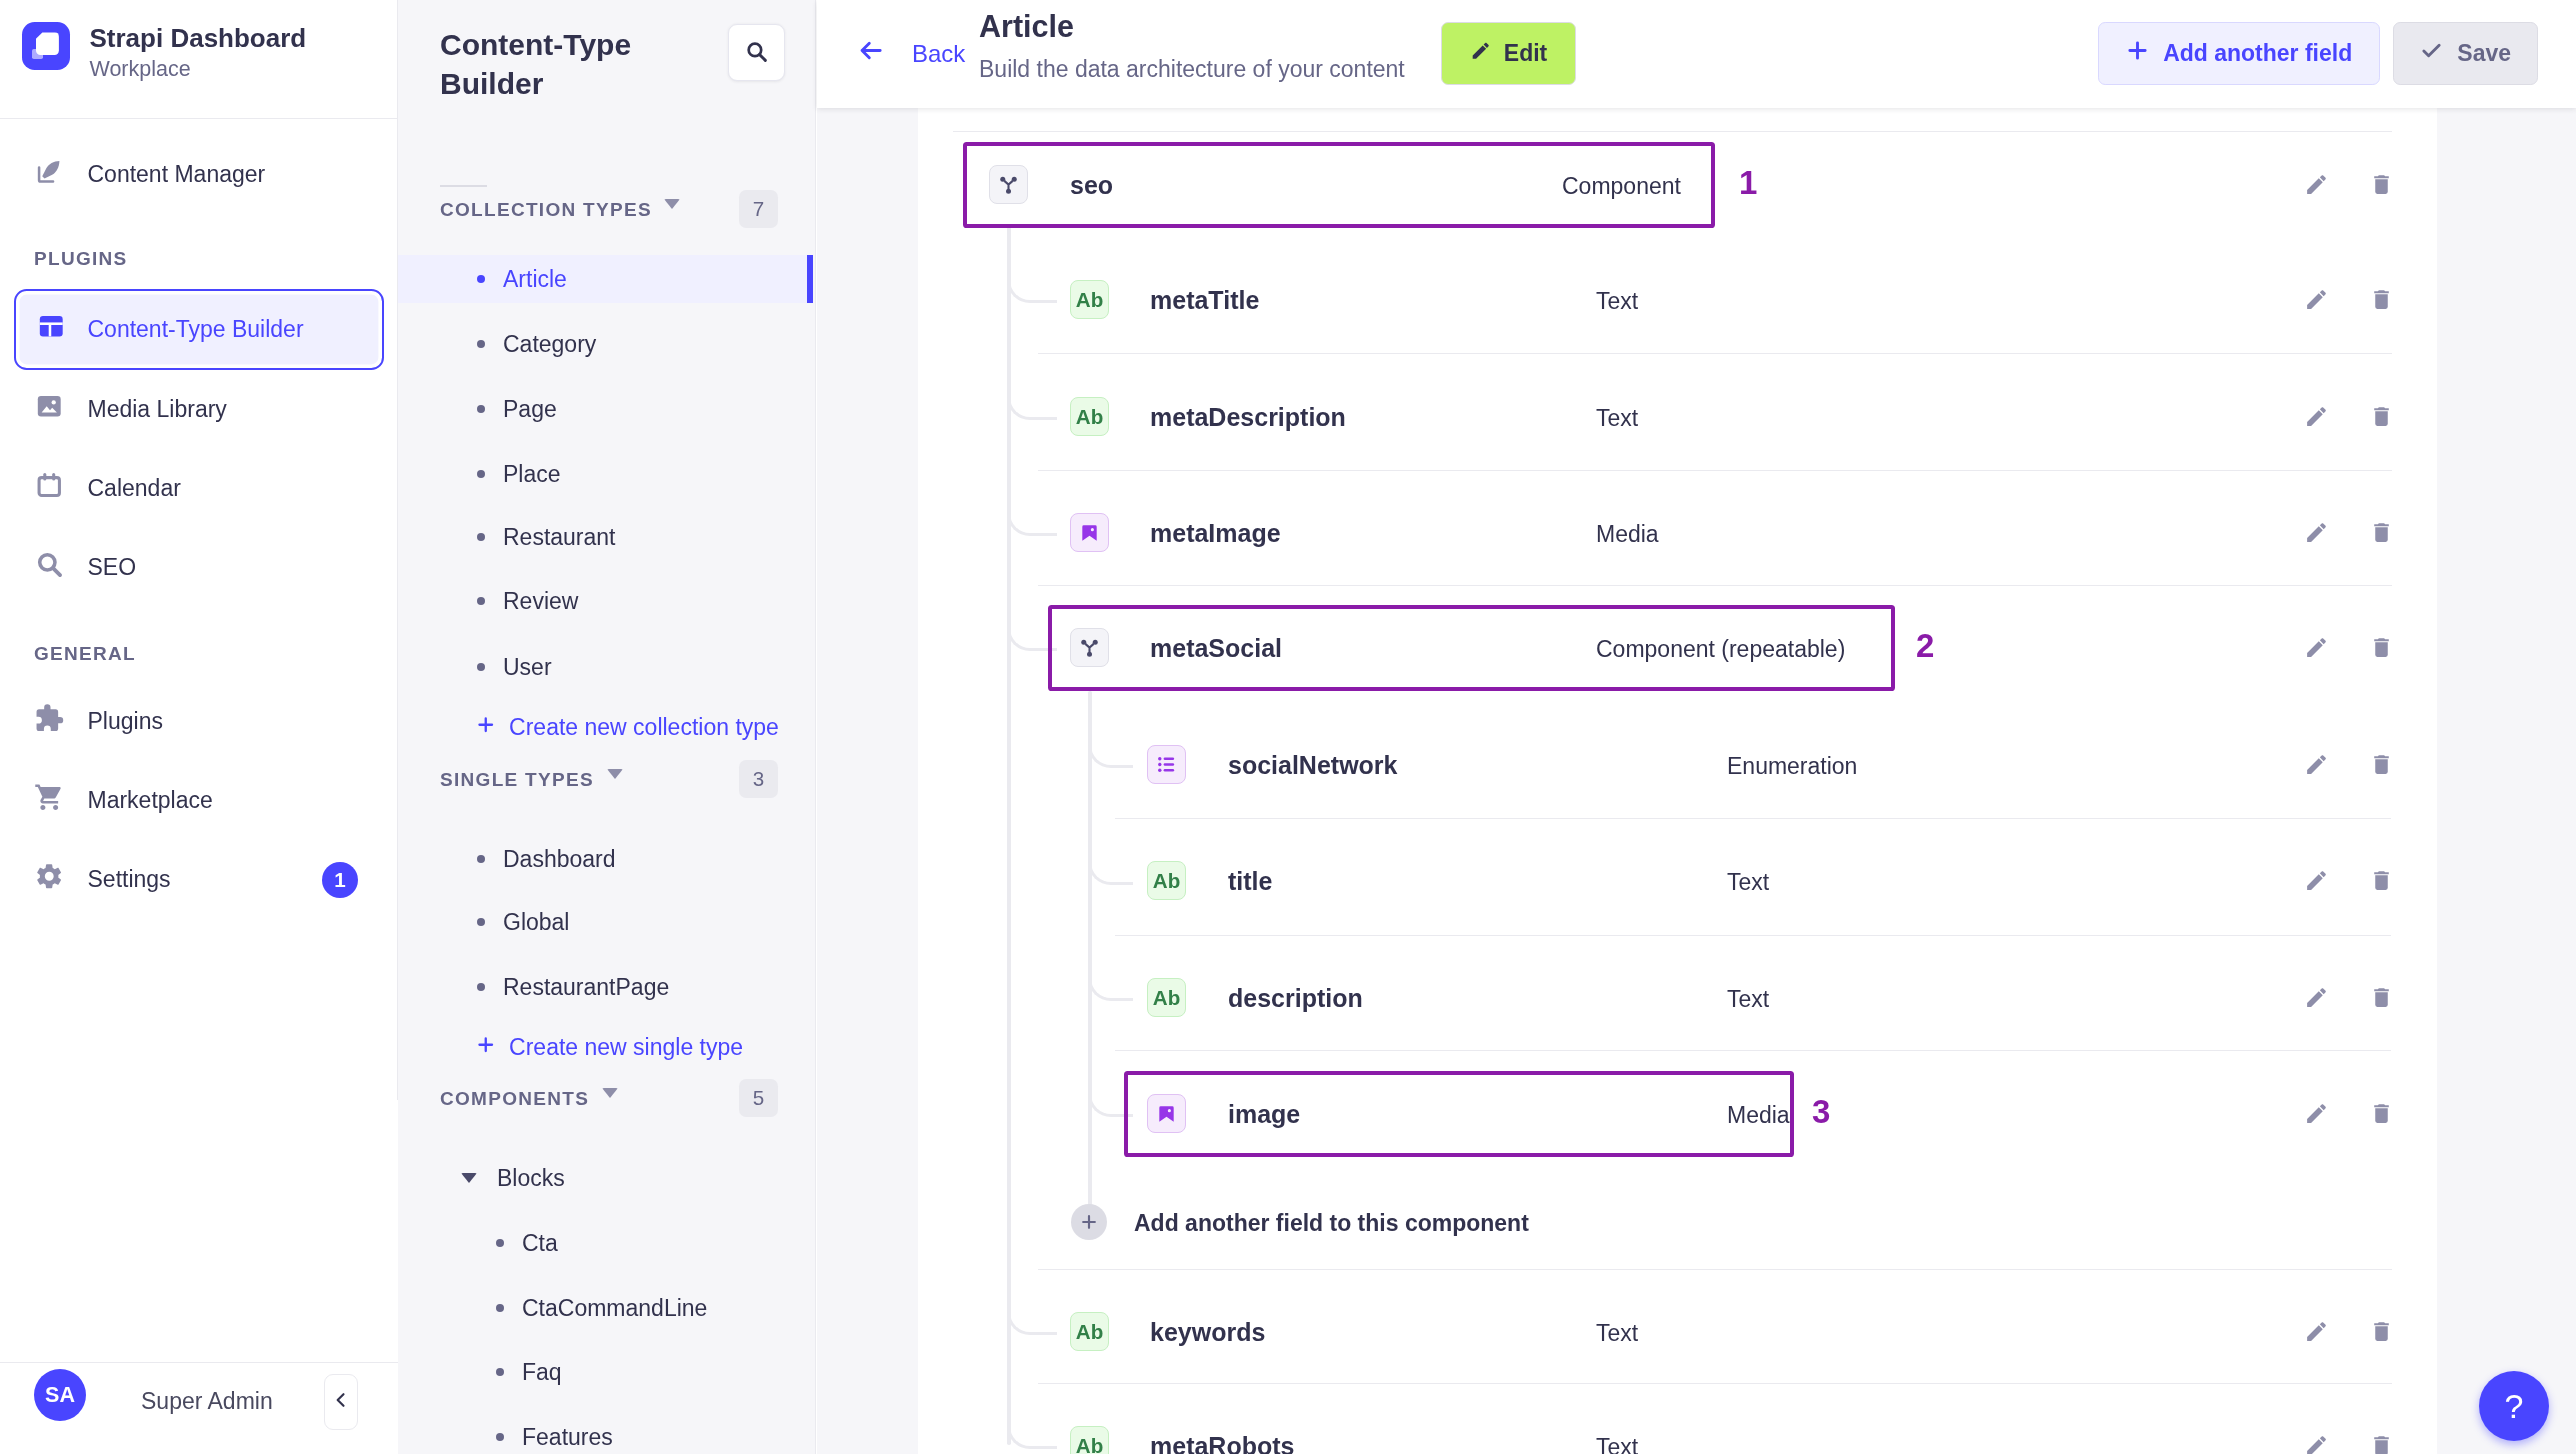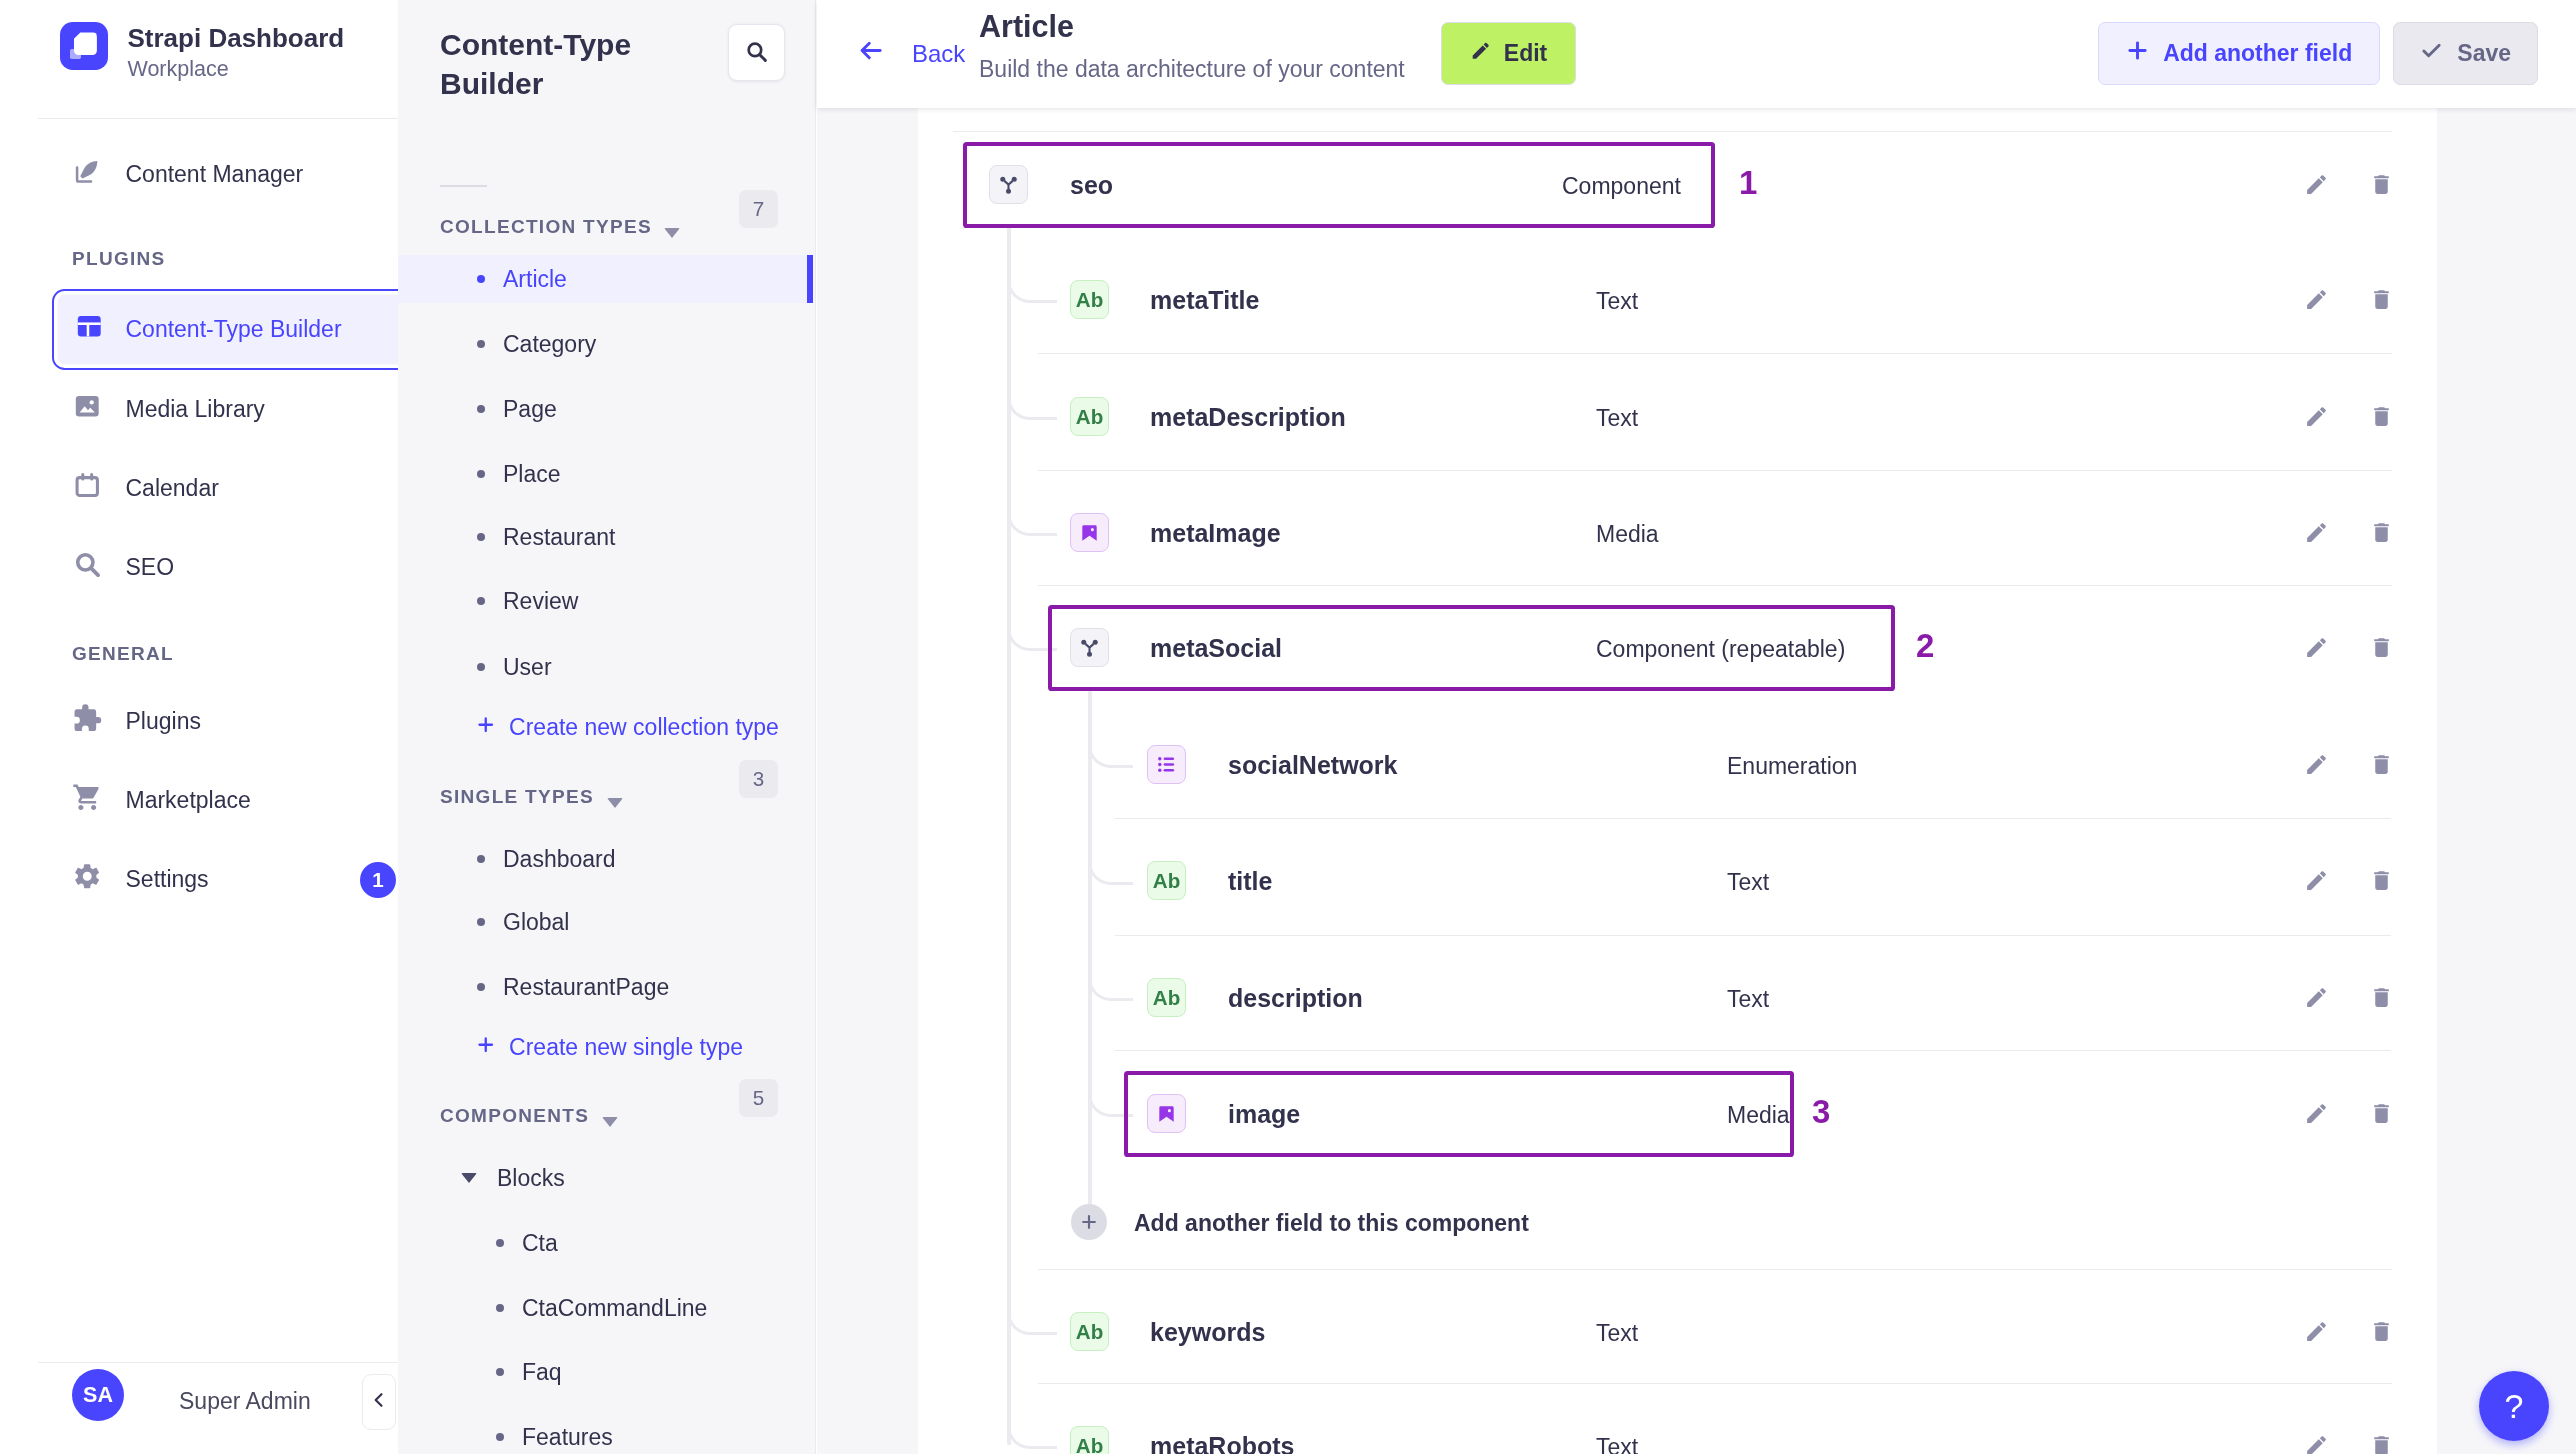--- a/index.html
+++ b/index.html
@@ -1,20 +1,20 @@
 <!DOCTYPE html>
 <html style="font-size:14.4px"><head>
 <meta charset="utf-8">
 <style>
   * { margin:0; padding:0; box-sizing:border-box; }
   html,body { width:2576px; height:1454px; overflow:hidden; }
   body { font-family:"Liberation Sans", sans-serif; background:#ffffff; color:#32324d; position:relative; }
 
   
-  .sidebar { position:absolute; left:0; top:0; width:398px; height:1100px; background:#ffffff; border-right:0.9px solid #eaeaef;margin-left:38px; }
+  .sidebar { position:absolute; left:0; top:0; width:398px; height:1100px; background:#ffffff; border-right:0.9px solid #eaeaef; }
   .brand { position:absolute; left:21.5px; top:18px; height:83px; }
   .brand-logo { position:absolute; left:0; top:3.6px; width:48px; height:48px; background:#4945ff; border-radius:12.6px; }
   .brand-logo .sq { position:absolute; left:14.4px; top:10.8px; width:23px; height:23px; background:#ffffff; border-radius:4.5px; clip-path:polygon(28% 0,100% 0,100% 100%,0 100%,0 28%); }
   .brand-logo .sq2 { position:absolute; left:10.8px; top:27px; width:10.8px; height:10.8px; background:rgba(255,255,255,.55); border-radius:1.8px; }
   .brand-title { position:absolute; left:68px; top:5.4px; width:287px; font-size:26px; font-weight:bold; color:#32324d; white-space:nowrap; }
   .brand-sub { position:absolute; left:68px; top:39px; font-size:21.5px; color:#666687; }
   .sb-divider { position:absolute; left:0; width:398px; height:0.9px; background:#eaeaef; }
   .nav-item { position:absolute; left:0; width:398px; height:65px; display:flex; align-items:center; padding-left:34px; gap:23px; font-size:23px; color:#32324d; cursor:pointer; }
   .nav-item svg { flex:0 0 auto; }
   .sb-section { position:absolute; left:34px; font-size:19px; font-weight:bold; letter-spacing:1.3px; color:#666687; }
@@ -23,21 +23,21 @@
   .user-row { position:absolute; left:0; top:1363px; width:398px; height:91px; }
   .avatar { position:absolute; left:34px; top:6px; width:52px; height:52px; border-radius:50%; background:#4945ff; color:#fff; font-size:21.5px; font-weight:bold; display:flex; align-items:center; justify-content:center; }
   .user-name { position:absolute; left:141px; top:25px; font-size:23px; color:#49495f; }
   .collapse-btn { position:absolute; left:324px; top:10.8px; width:34px; height:56px; border:0.9px solid #eaeaef; border-radius:9px; background:#fff; display:flex; align-items:center; justify-content:center; cursor:pointer; }
 
   
   .subnav { position:absolute; left:398px; top:0; width:418px; height:1454px; background:#f6f6f9; border-right:0.9px solid #eaeaef; }
   .subnav-title { position:absolute; left:42px; top:25px; width:278px; font-size:30px; line-height:39px; font-weight:bold; color:#32324d; }
   .search-btn { position:absolute; left:330px; top:24px; width:57px; height:57px; background:#fff; border:0.9px solid #e6e6ef; border-radius:9px; display:flex; align-items:center; justify-content:center; cursor:pointer; box-shadow:0 0.9px 2.7px rgba(33,33,52,.08); }
   .mini-divider { position:absolute; left:42px; top:185px; width:47px; height:1.8px; background:#dcdce4; }
-  .sn-header { position:absolute; left:42px; height:39px; display:flex; align-items:flex-end; gap:12.6px; font-size:19px; font-weight:bold; letter-spacing:1.3px; color:#666687; cursor:pointer; }
+  .sn-header { position:absolute; left:42px; height:39px; display:flex; align-items:flex-start; gap:12.6px; font-size:19px; font-weight:bold; letter-spacing:1.3px; color:#666687; cursor:pointer; }
   .caret-down { width:0; height:0; border-left:8px solid transparent; border-right:8px solid transparent; border-top:10px solid #8e8ea9; border-radius:1.8px; }
   .caret-down.dark { border-top-color:#4a4a6a; }
   .count-badge { position:absolute; left:341px; width:39px; height:38px; background:#eaeaef; border-radius:7.2px; color:#666687; font-size:20.6px; display:flex; align-items:center; justify-content:center; }
   .sn-item { position:absolute; left:0; width:415px; height:48px; display:flex; align-items:center; font-size:23px; color:#32324d; cursor:pointer; }
   .sn-item .dot { width:8px; height:8px; border-radius:50%; background:#666687; margin-left:79px; margin-right:18px; flex:0 0 auto; }
   .sn-item.lvl2 .dot { margin-left:98px; }
   .sn-item.active { background:#f0f0ff; color:#4945ff; border-right:6.3px solid #4945ff; }
   .sn-item.active .dot { background:#4945ff; }
   .sn-create { position:absolute; left:0; width:415px; height:45px; display:flex; align-items:center; gap:12.6px; padding-left:77px; font-size:23px; color:#4945ff; cursor:pointer; }
   .sn-group { position:absolute; left:0; width:415px; height:48px; display:flex; align-items:center; gap:20px; padding-left:63px; font-size:23px; color:#32324d; cursor:pointer; }

